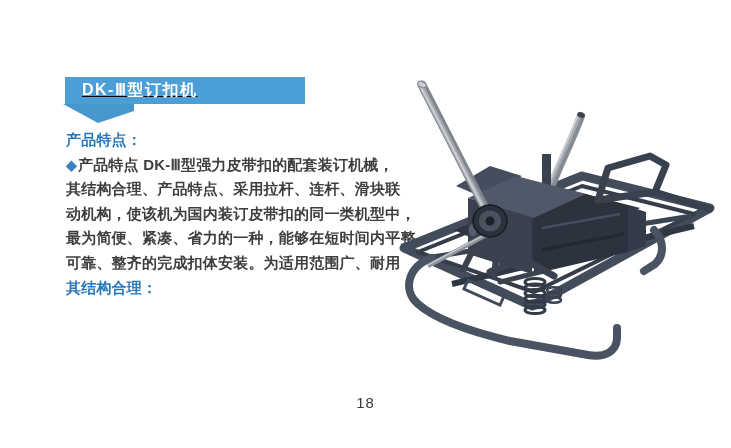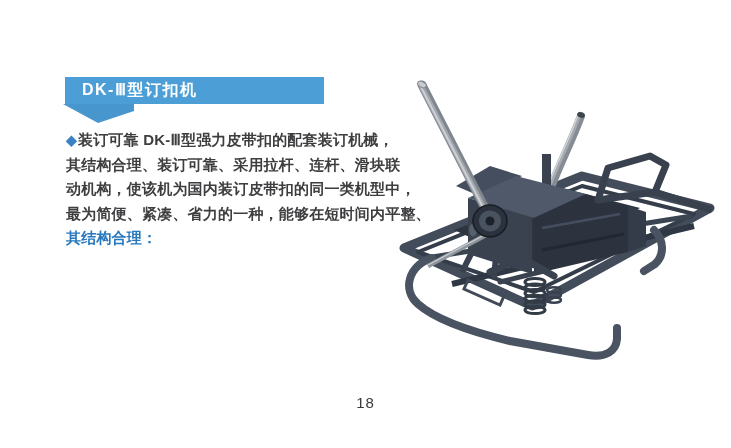--- a/index.html
+++ b/index.html
@@ -8,24 +8,24 @@
     position: relative;
     width: 731px;
     height: 448px;
     background: #ffffff;
     overflow: hidden;
   }
   
   .banner {
     position: absolute;
     left: 65px; top: 77px;
-    width: 259px; height: 27px;
+    width: 240px; height: 27px;
     background: #4C9FD6;
     box-sizing: border-box;
-    display: flex; align-items: center;
+    display: flex; align-items: center; text-decoration: underline;
   }
   .banner-title {
     color: #ffffff;
     font-size: 16px;
     font-weight: 700;
     letter-spacing: 1.5px;
     padding-left: 17px;
     white-space: nowrap;
   }
   .banner-fold {
@@ -77,26 +77,28 @@
 <div class="page">
 
   <div class="banner">
     <span class="banner-title">DK-Ⅲ型订扣机</span>
   </div>
   <svg class="banner-fold" viewBox="0 0 72 20" aria-hidden="true">
     <polygon points="0,0 35,19 71,7 71,0" fill="#4797CE"></polygon>
   </svg>
 
   <div class="text-col">
+    <div class="blue-heading">产品特点：</div>
     <div class="feature-line">
-      <span class="bullet">◆</span><span>装订可靠 DK-Ⅲ型强力皮带扣的配套装订机械，</span>
+      <span class="bullet">◆</span><span>产品特点 DK-Ⅲ型强力皮带扣的配套装订机械，</span>
     </div>
-    <div class="feature-line">其结构合理、装订可靠、采用拉杆、连杆、滑块联</div>
+    <div class="feature-line">其结构合理、产品特点、采用拉杆、连杆、滑块联</div>
     <div class="feature-line">动机构，使该机为国内装订皮带扣的同一类机型中，</div>
     <div class="feature-line">最为简便、紧凑、省力的一种，能够在短时间内平整、</div>
+    <div class="feature-line">可靠、整齐的完成扣体安装。为适用范围广、耐用</div>
     <div class="blue-heading">其结构合理：</div>
   </div>
 
   <svg class="photo" viewBox="0 0 330 310" aria-hidden="true">
 
     <g>
       <polygon points="12,190 190,118 318,150 140,248" fill="none" stroke="#434C5A" stroke-width="9" stroke-linejoin="round"></polygon>
       <polygon points="26,194 190,128 302,156 142,234" fill="none" stroke="#353D4A" stroke-width="4" stroke-linejoin="round"></polygon>
       <line x1="34" y1="200" x2="300" y2="158" stroke="#3B4451" stroke-width="5"></line>
       <line x1="60" y1="226" x2="302" y2="168" stroke="#2F3744" stroke-width="6"></line>

